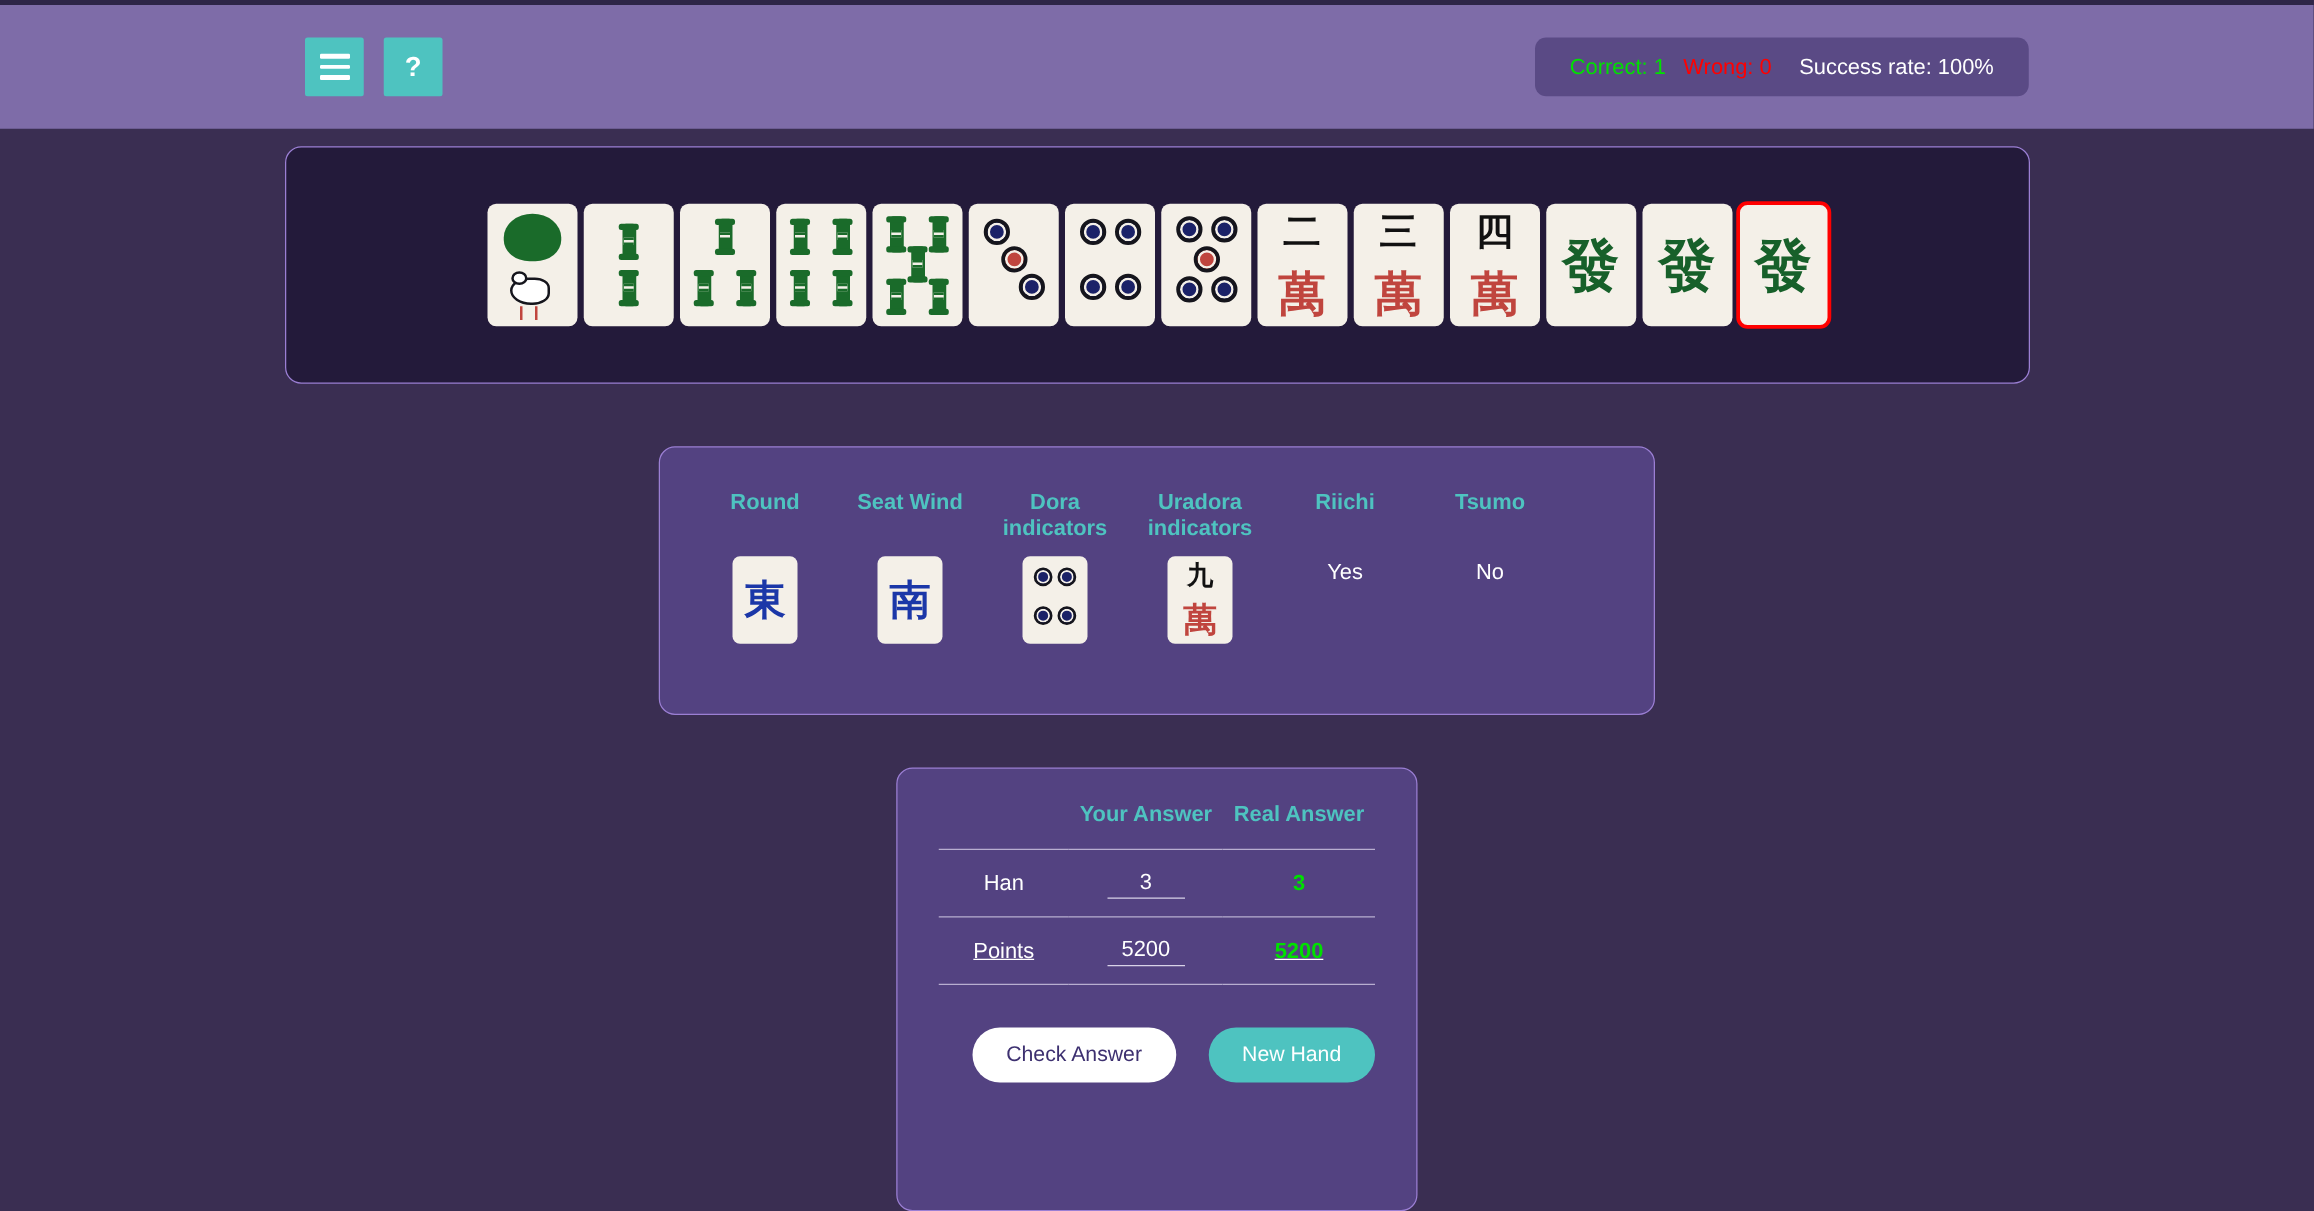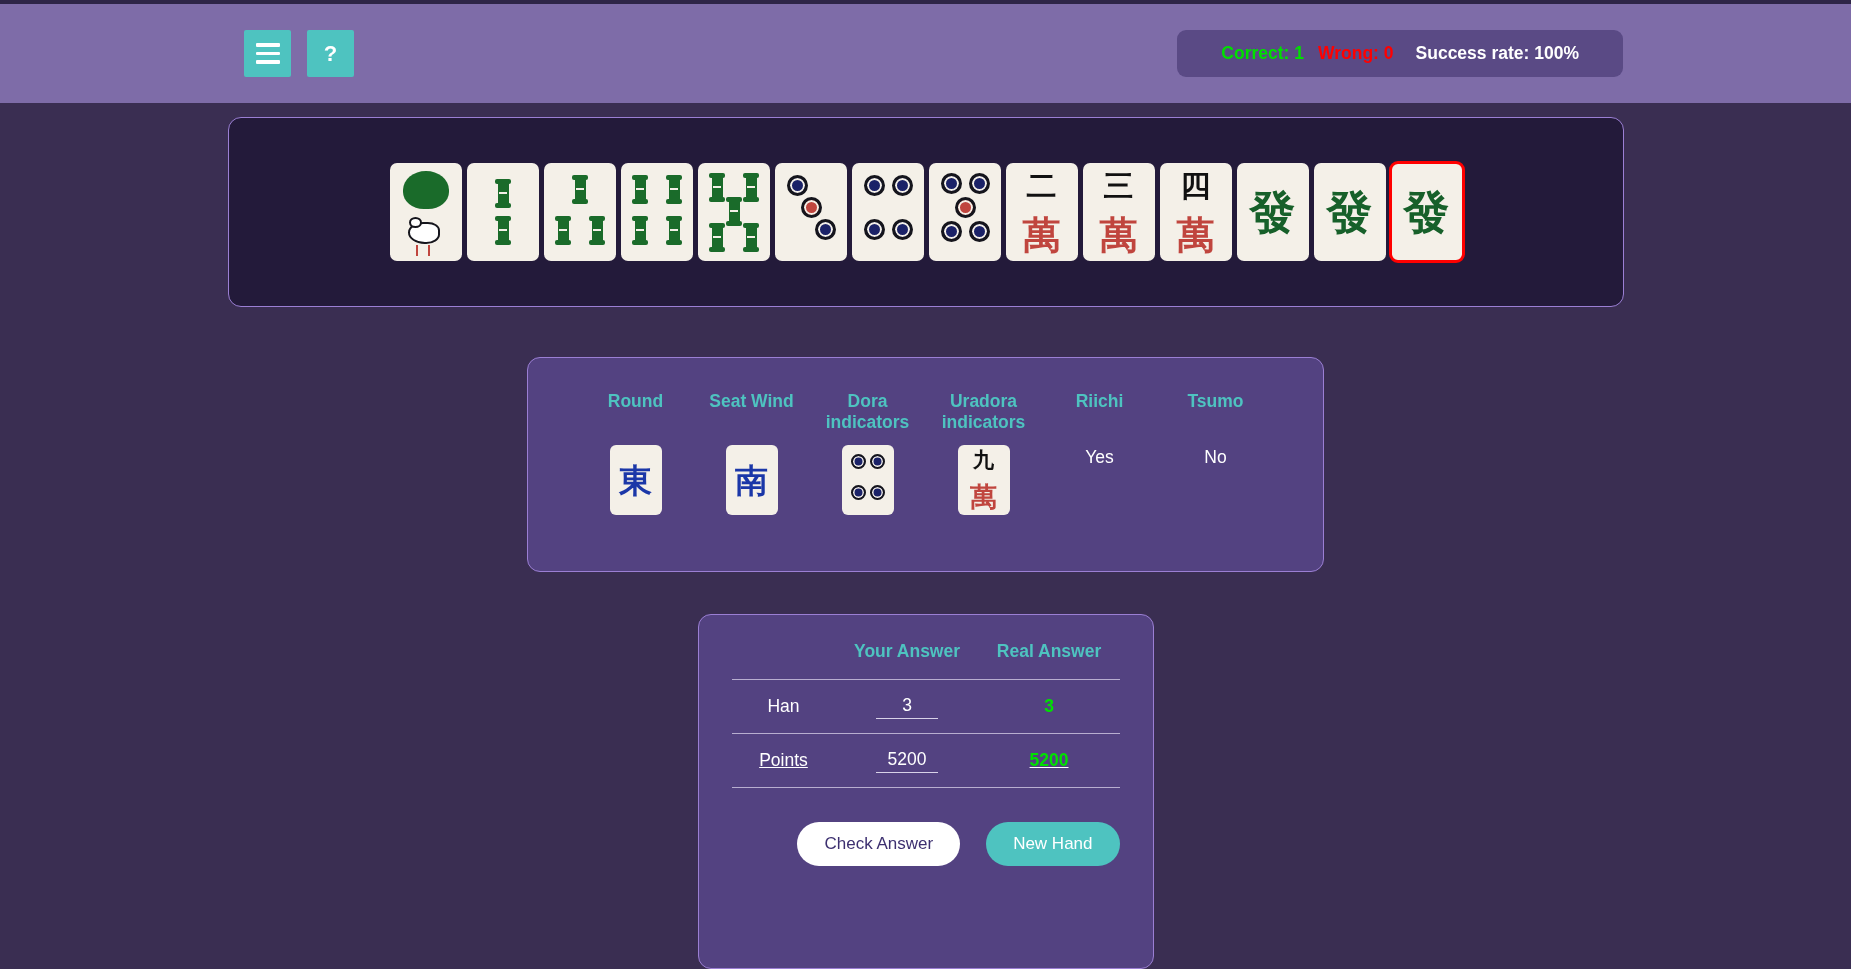--- a/index.html
+++ b/index.html
@@ -30,23 +30,23 @@
   .hdr-btn + .hdr-btn { margin-left: 16px; }
   .burger { display: flex; flex-direction: column; gap: 5px; }
   .burger span {
     display: block; width: 24px; height: 3.5px;
     background: #ffffff; border-radius: 1px;
   }
   .scorebox {
     position: absolute; right: 228px;
     background: #5a4a85;
     border-radius: 9px;
-    padding: 13px 44px;
+    padding: 13px 28px;
     display: flex; align-items: center; gap: 0;
-    font-size: 17.5px; font-weight: bold;
+    font-size: 17.5px; font-weight: normal;
     white-space: nowrap;
     justify-content: space-between;
   }
   .sc-correct { color: #00e000; }
   .sc-wrong { color: #ff0000; margin-left: 14px; }
   .sc-rate { color: #ffffff; margin-left: 22px; }
 
   
   .hand-panel {
     margin: 14px 0 0 228px;
@@ -149,42 +149,42 @@
     background: #c0453e;
   }
 
   
   .info-panel {
     margin: 50px auto 0;
     width: 797px; height: 215px;
     background: #534281;
     border: 1.5px solid #9b7fd4;
     border-radius: 13px;
-    display: flex; justify-content: center;
+    display: flex; justify-content: flex-start;
     padding: 33px 26px 0;
   }
   .info-col {
     display: flex; flex-direction: column;
     align-items: center; width: 116px;
   }
   .info-label {
     color: #4ec3c0; font-size: 17.5px; font-weight: bold;
     text-align: center; line-height: 1.2;
     min-height: 44px;
   }
   .info-val {
     margin-top: 12px; color: #ffffff;
     font-size: 17.5px; text-align: center;
   }
   .info-tiles { margin-top: 10px; display: flex; gap: 5px; }
 
   
   .ans-panel {
     margin: 42px auto 0;
-    width: 456px; height: 355px;
+    width: 417px; height: 355px;
     background: #534281;
     border: 1.5px solid #9b7fd4;
     border-radius: 13px;
     padding: 26px 33px 0;
   }
   table.ans { width: 100%; border-collapse: collapse; }
   table.ans th {
     color: #4ec3c0; font-size: 17.5px; font-weight: bold;
     padding-bottom: 17px; text-align: center;
   }

